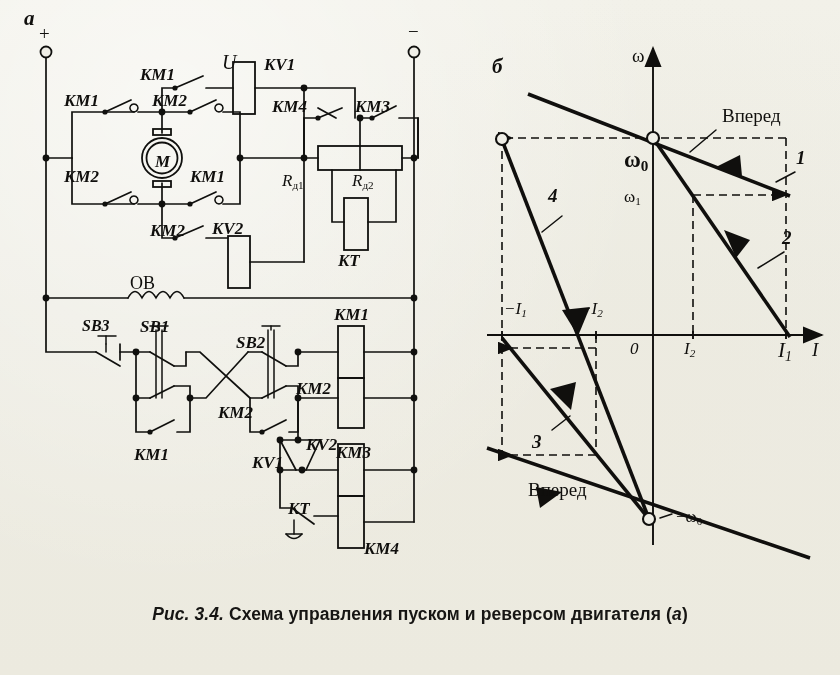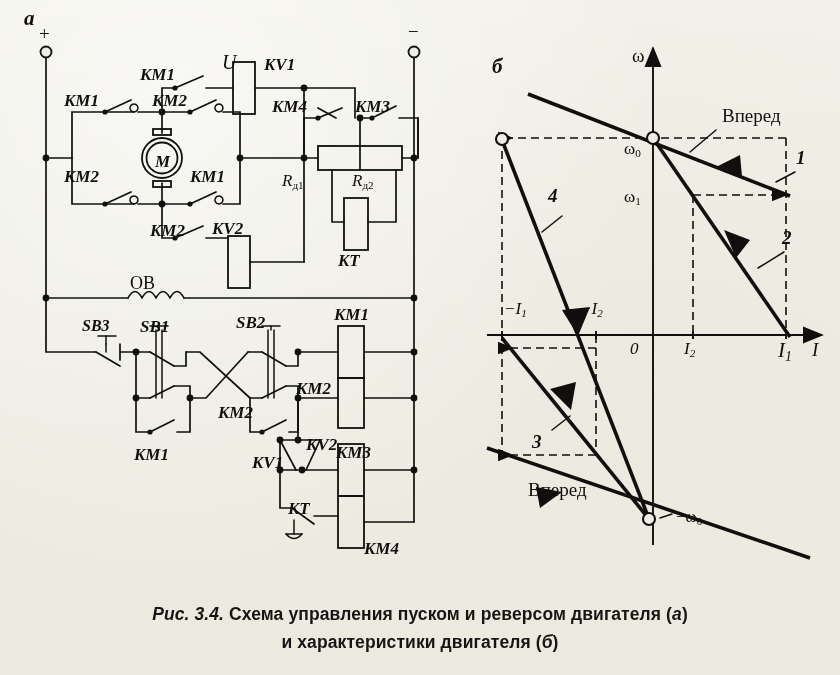--- a/index.html
+++ b/index.html
@@ -450,36 +450,36 @@
   </div>
   <div class="lbl" style="left:352px; top:172px; font-size:17px;">
     <span class="it">R</span><span class="sub">д2</span>
   </div>
   <div class="lbl bi" style="left:338px; top:252px; font-size:17px;">KT</div>
 
   <div class="lbl" style="left:130px; top:274px; font-size:18px;">ОВ</div>
 
   <div class="lbl bi" style="left:82px; top:318px; font-size:16px;">SB3</div>
   <div class="lbl bi" style="left:140px; top:318px; font-size:17px;">SB1</div>
-  <div class="lbl bi" style="left:236px; top:314px; font-size:17px;">SB2</div>
+  <div class="lbl bi" style="left:236px; top:334px; font-size:17px;">SB2</div>
   <div class="lbl bi" style="left:134px; top:446px; font-size:17px;">KM1</div>
   <div class="lbl bi" style="left:218px; top:404px; font-size:17px;">KM2</div>
   <div class="lbl bi" style="left:252px; top:454px; font-size:17px;">KV1</div>
   <div class="lbl bi" style="left:306px; top:436px; font-size:17px;">KV2</div>
   <div class="lbl bi" style="left:288px; top:500px; font-size:17px;">KT</div>
 
   <div class="lbl bi" style="left:334px; top:306px; font-size:17px;">KM1</div>
   <div class="lbl bi" style="left:296px; top:380px; font-size:17px;">KM2</div>
   <div class="lbl bi" style="left:336px; top:444px; font-size:17px;">KM3</div>
   <div class="lbl bi" style="left:364px; top:540px; font-size:17px;">KM4</div>
 
   <div class="lbl" style="left:632px; top:46px; font-size:19px;">ω</div>
   <div class="lbl it" style="left:812px; top:340px; font-size:19px;">I</div>
 
-  <div class="lbl" style="left:624px; top:140px; font-size:17px;">
+  <div class="lbl" style="left:624px; top:148px; font-size:23px;font-weight:bold;">
     <span>ω</span><span class="sub">0</span>
   </div>
   <div class="lbl" style="left:624px; top:188px; font-size:17px;">
     <span>ω</span><span class="sub">1</span>
   </div>
   <div class="lbl" style="left:676px; top:508px; font-size:17px;">
     <span>−ω</span><span class="sub">0</span>
   </div>
 
   <div class="lbl" style="left:504px; top:300px; font-size:17px;">
@@ -500,16 +500,13 @@
   <div class="lbl" style="left:528px; top:480px; font-size:19px;">Вперед</div>
 
   <div class="lbl bi" style="left:796px; top:148px; font-size:19px;">1</div>
   <div class="lbl bi" style="left:782px; top:228px; font-size:19px;">2</div>
   <div class="lbl bi" style="left:532px; top:432px; font-size:19px;">3</div>
   <div class="lbl bi" style="left:548px; top:186px; font-size:19px;">4</div>
 
   <div class="cap" style="top:604px;">
     <span class="it">Рис. 3.4.</span><span> Схема управления пуском и реверсом двигателя (</span><span class="it">а</span><span>)</span>
   </div>
-  <div class="cap" style="top:632px;">
-    <span>и характеристики двигателя (</span><span class="it">б</span><span>)</span>
-  </div>
 </div>
 
 </body></html>

